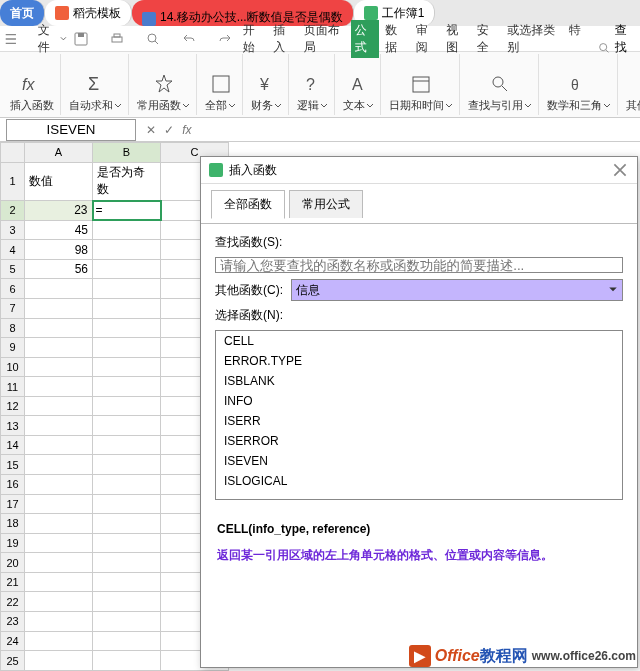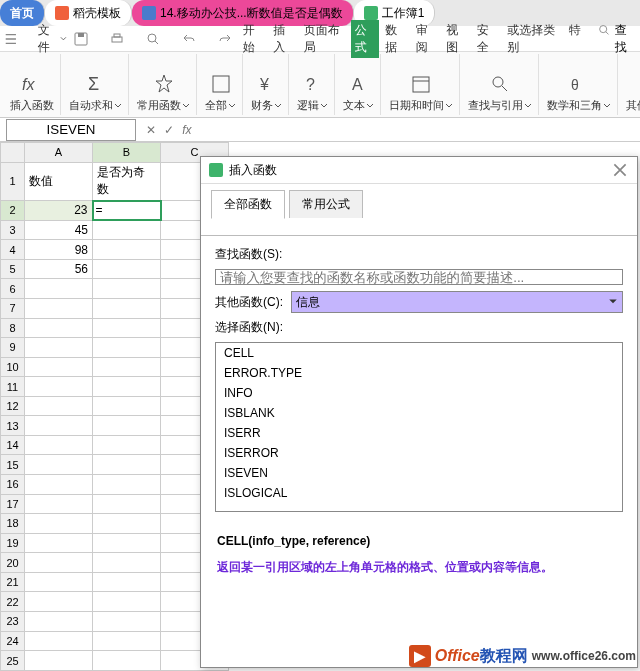--- a/index.html
+++ b/index.html
@@ -3,37 +3,37 @@
 <meta charset="utf-8">
 <style>
   * { box-sizing: border-box; margin: 0; padding: 0; font-family: "Microsoft YaHei", sans-serif; }
   body { width: 640px; height: 671px; background: #fff; overflow: hidden; font-size: 12px; position: relative; }
   
   
   .doctabs { display: flex; height: 26px; background: #e8e8e8; }
   .doctab { display: flex; align-items: center; padding: 0 10px; gap: 4px; border-right: 1px solid #ccc; border-radius: 12px; }
   .doctab.home { background: #467fd7; color: #fff; font-weight: bold; }
   .doctab.dk { background: #fff; }
-  .doctab.wps-w { background: #ec4899; }
+  .doctab.wps-w { background: #ef4444; align-items: flex-end; }
   .doctab.wps-s { background: #fff; }
   .tab-icon { width: 14px; height: 14px; border-radius: 2px; }
   .i-dk { background: #f0613c; }
   .i-wblue { background: #4a7bcc; }
   .i-sgreen { background: #3eb36b; }
   
   
   .menubar { display: flex; align-items: center; height: 26px; background: #fff; border-bottom: 1px solid #ddd; padding: 0 4px; gap: 6px; }
   .mb-seg { display: flex; align-items: center; gap: 20px; }
   .mb-drop { display: flex; align-items: center; gap: 2px; color: #333; cursor: pointer; }
   .mb-drop svg { width: 8px; height: 8px; }
   .mb-icon { width: 16px; height: 16px; opacity: .7; }
   .menutabs { display: flex; gap: 2px; margin-left: auto; }
   .menutab { padding: 2px 4px; color: #333; cursor: pointer; }
   .menutab.active { background: #2e9e5b; color: #fff; }
-  .search-btn { display: flex; align-items: flex-start; gap: 4px; margin-left: 6px; }
+  .search-btn { display: flex; align-items: flex-end; gap: 4px; margin-left: 6px; }
   
   
   .ribbon { display: flex; height: 66px; background: #fafafa; border-bottom: 1px solid #ccc; padding: 2px 4px; gap: 2px; }
   .rgroup { display: flex; flex-direction: column; align-items: center; justify-content: flex-end; padding: 2px 6px; border-right: 1px solid #e0e0e0; gap: 2px; }
   .rgroup:last-child { border-right: none; }
   .r-ico { width: 24px; height: 24px; color: #555; }
   .r-lbl { font-size: 11px; color: #333; white-space: nowrap; display: flex; align-items: center; gap: 1px; }
   .chev { width: 8px; height: 8px; }
   
   
@@ -53,21 +53,21 @@
   .grid td.sel-a { background: #e8f0e0; }
   .grid .hl-row th { background: #d8e8d0; }
   .grid .hl-col { background: #d8e8d0; }
   .editcell { border: 2px solid #2e9e5b !important; text-align: left !important; padding-left: 2px !important; }
   
   
   .dialog { position: absolute; left: 200px; top: 156px; width: 438px; height: 512px; background: #fff; border: 1px solid #888; box-shadow: 2px 2px 8px rgba(0,0,0,.25); display: flex; flex-direction: column; }
   .dlg-title { display: flex; align-items: center; padding: 4px 8px; border-bottom: 1px solid #ddd; }
   .dlg-title .sp { flex: 1; }
   .dlg-close { width: 18px; height: 18px; cursor: pointer; color: #888; }
-  .dlg-tabs { display: flex; border-bottom: 1px solid #bbb; padding: 6px 10px 17px; gap: 4px; }
+  .dlg-tabs { display: flex; border-bottom: 1px solid #bbb; padding: 6px 10px 5px; gap: 4px; }
   .dlg-tab { padding: 5px 12px; border: 1px solid #bbb; border-bottom: none; background: #f0f0f0; cursor: pointer; }
   .dlg-tab.active { background: #fff; border-bottom: 1px solid #fff; margin-bottom: -1px; }
   .dlg-body { padding: 10px 14px; flex: 1; display: flex; flex-direction: column; gap: 6px; overflow: hidden; }
   .fld-label { font-size: 12px; }
   .fld-input { width: 100%; border: 1px solid #888; height: 16px; padding: 2px 4px; color: #888; }
   .fld-row { display: flex; align-items: center; gap: 8px; }
   .fld-select { flex: 1; height: 22px; border: 1px solid #888; background: #c4b5fd; padding: 2px 4px; display: flex; align-items: center; justify-content: space-between; cursor: pointer; }
   .fn-list { border: 1px solid #888; height: 170px; overflow-y: scroll; background: #fff; }
   .fn-item { padding: 3px 8px; cursor: pointer; }
   .fn-desc { margin-top: 12px; padding: 4px 2px; }
@@ -469,22 +469,22 @@
         <span>信息</span>
         <svg width="10" height="10" viewBox="0 0 8 8">
             <path d="M1 2l3 3 3-3" fill="#333"></path>
           </svg>
       </div>
     </div>
     <div class="fld-label">选择函数(N):</div>
     <div class="fn-list">
       <div class="fn-item">CELL</div>
       <div class="fn-item">ERROR.TYPE</div>
+      <div class="fn-item">ISBLANK</div>
       <div class="fn-item">INFO</div>
-      <div class="fn-item">ISBLANK</div>
       <div class="fn-item">ISERR</div>
       <div class="fn-item">ISERROR</div>
       <div class="fn-item">ISEVEN</div>
       <div class="fn-item">ISLOGICAL</div>
     </div>
     <div class="fn-desc">
       <div class="fn-sig">CELL(info_type, reference)</div>
       <div class="fn-txt">返回某一引用区域的左上角单元格的格式、位置或内容等信息。</div>
     </div>
   </div>

